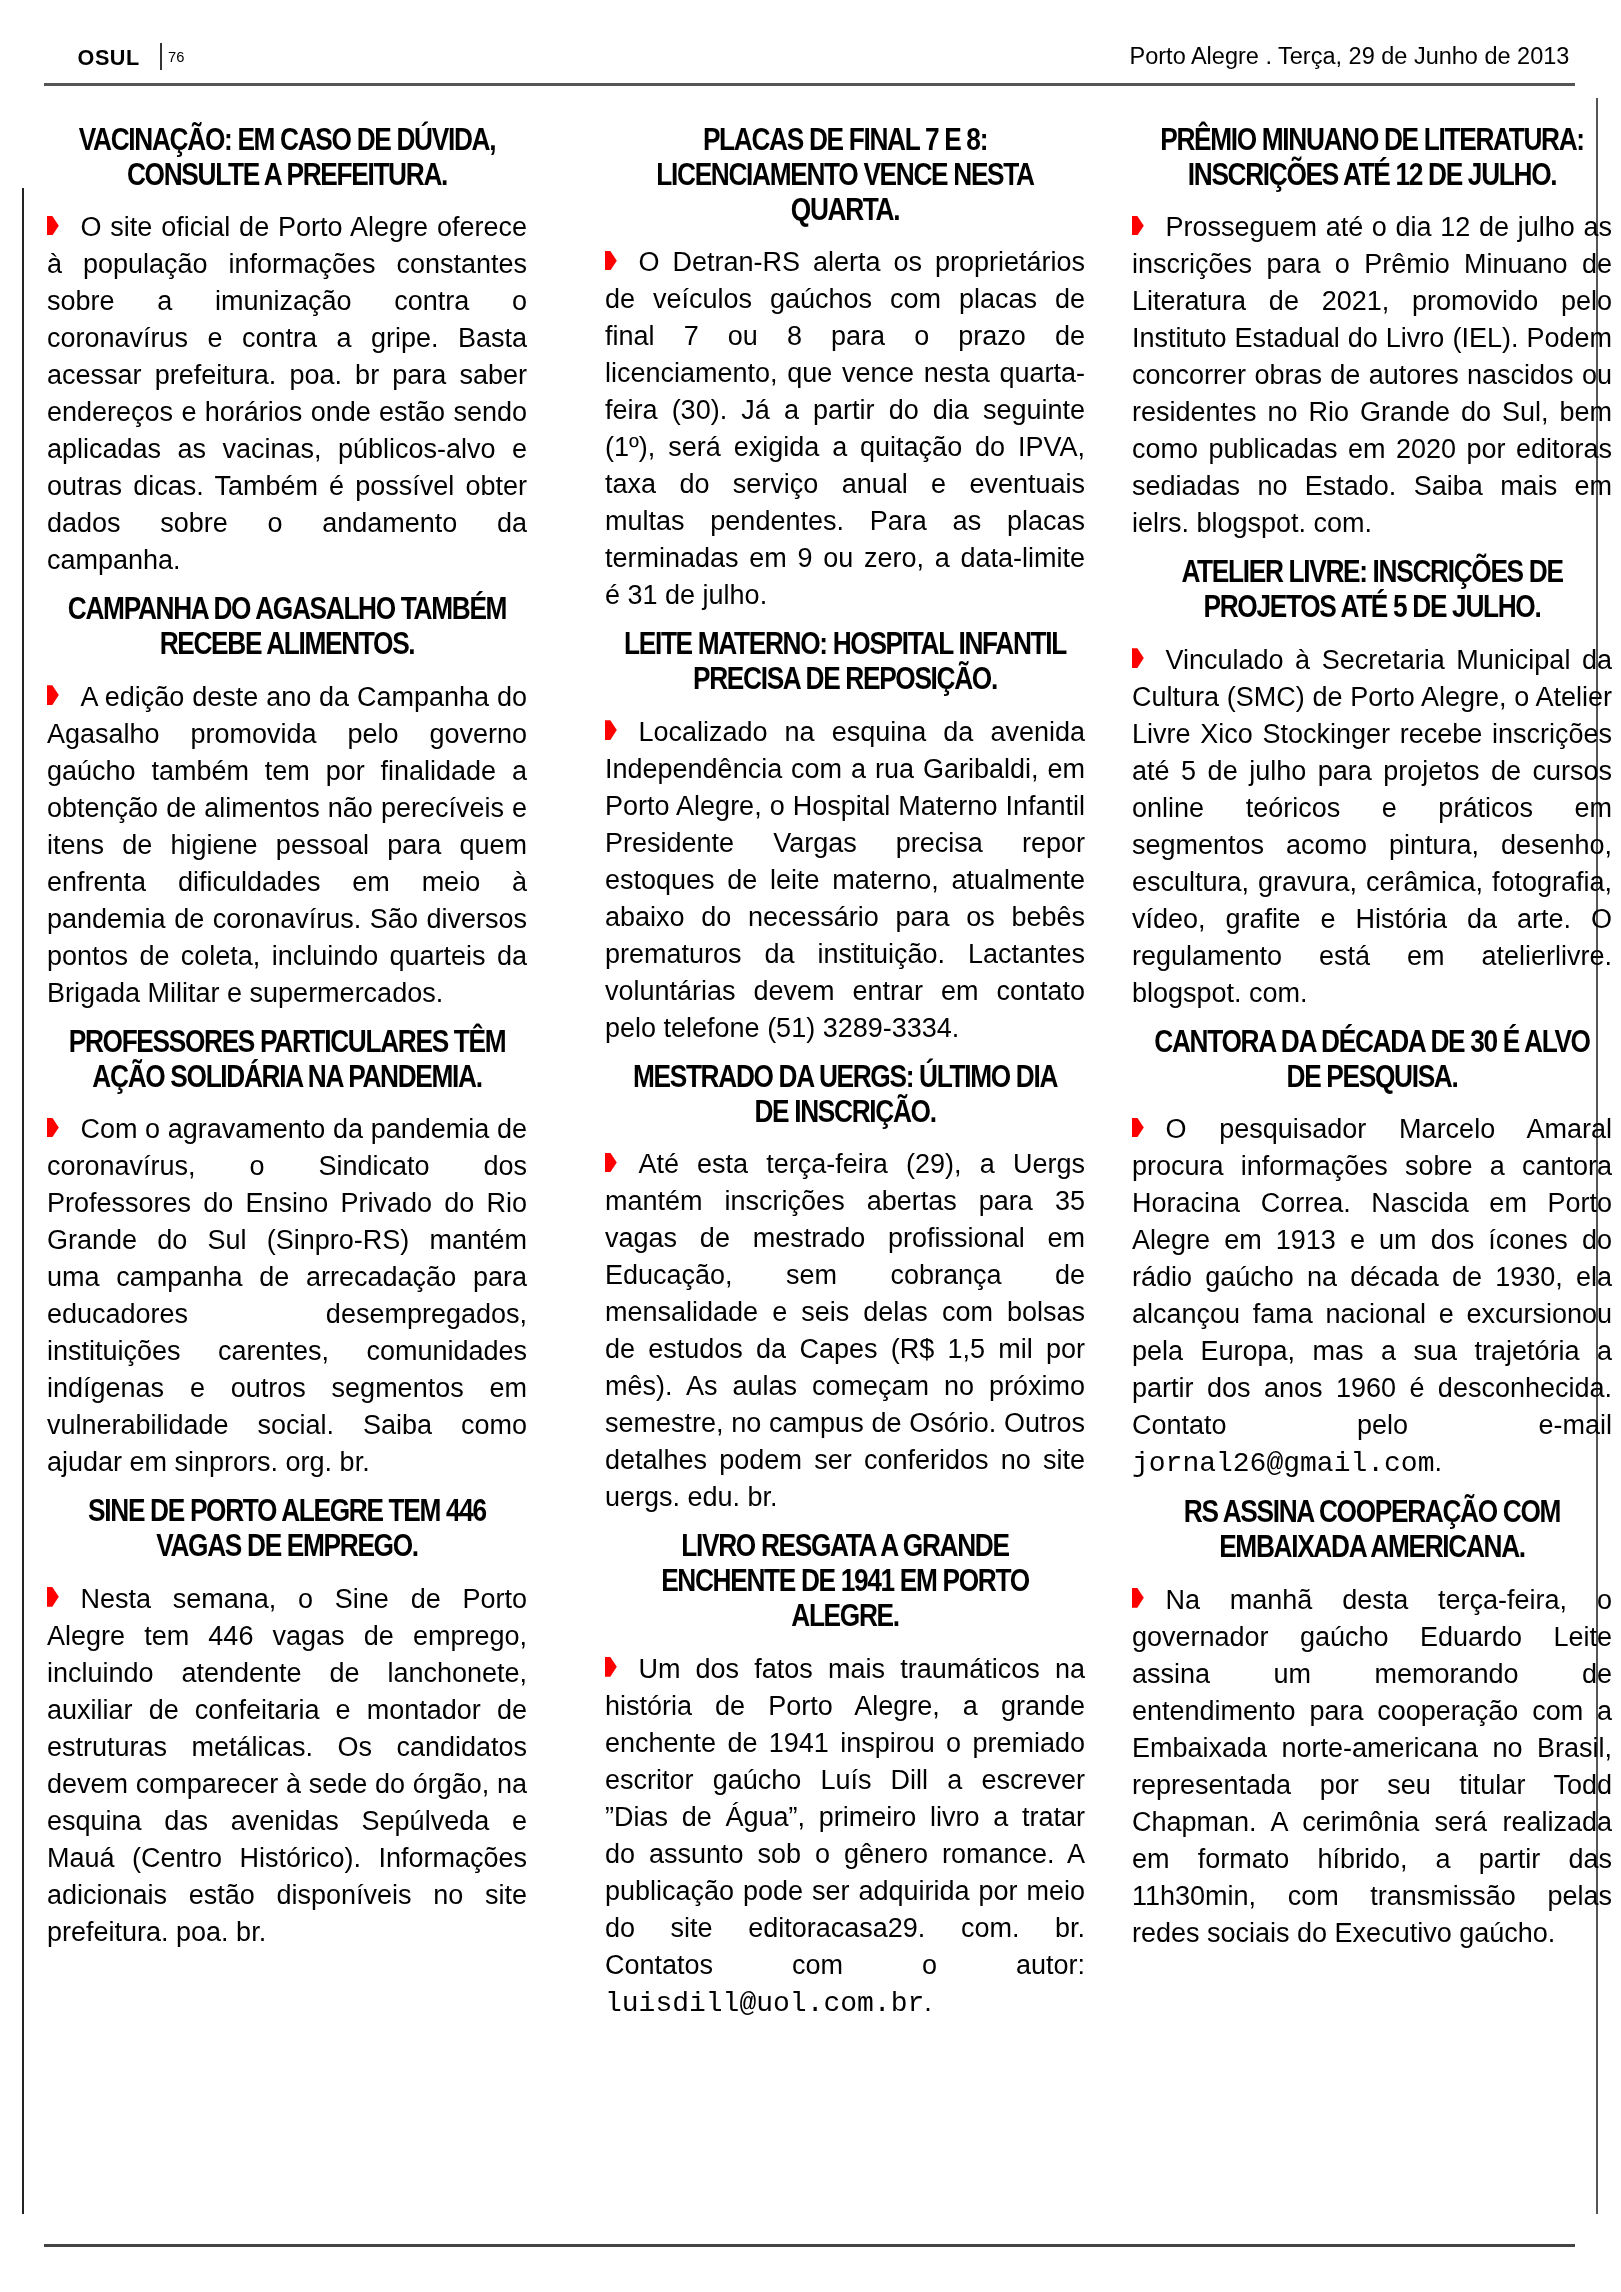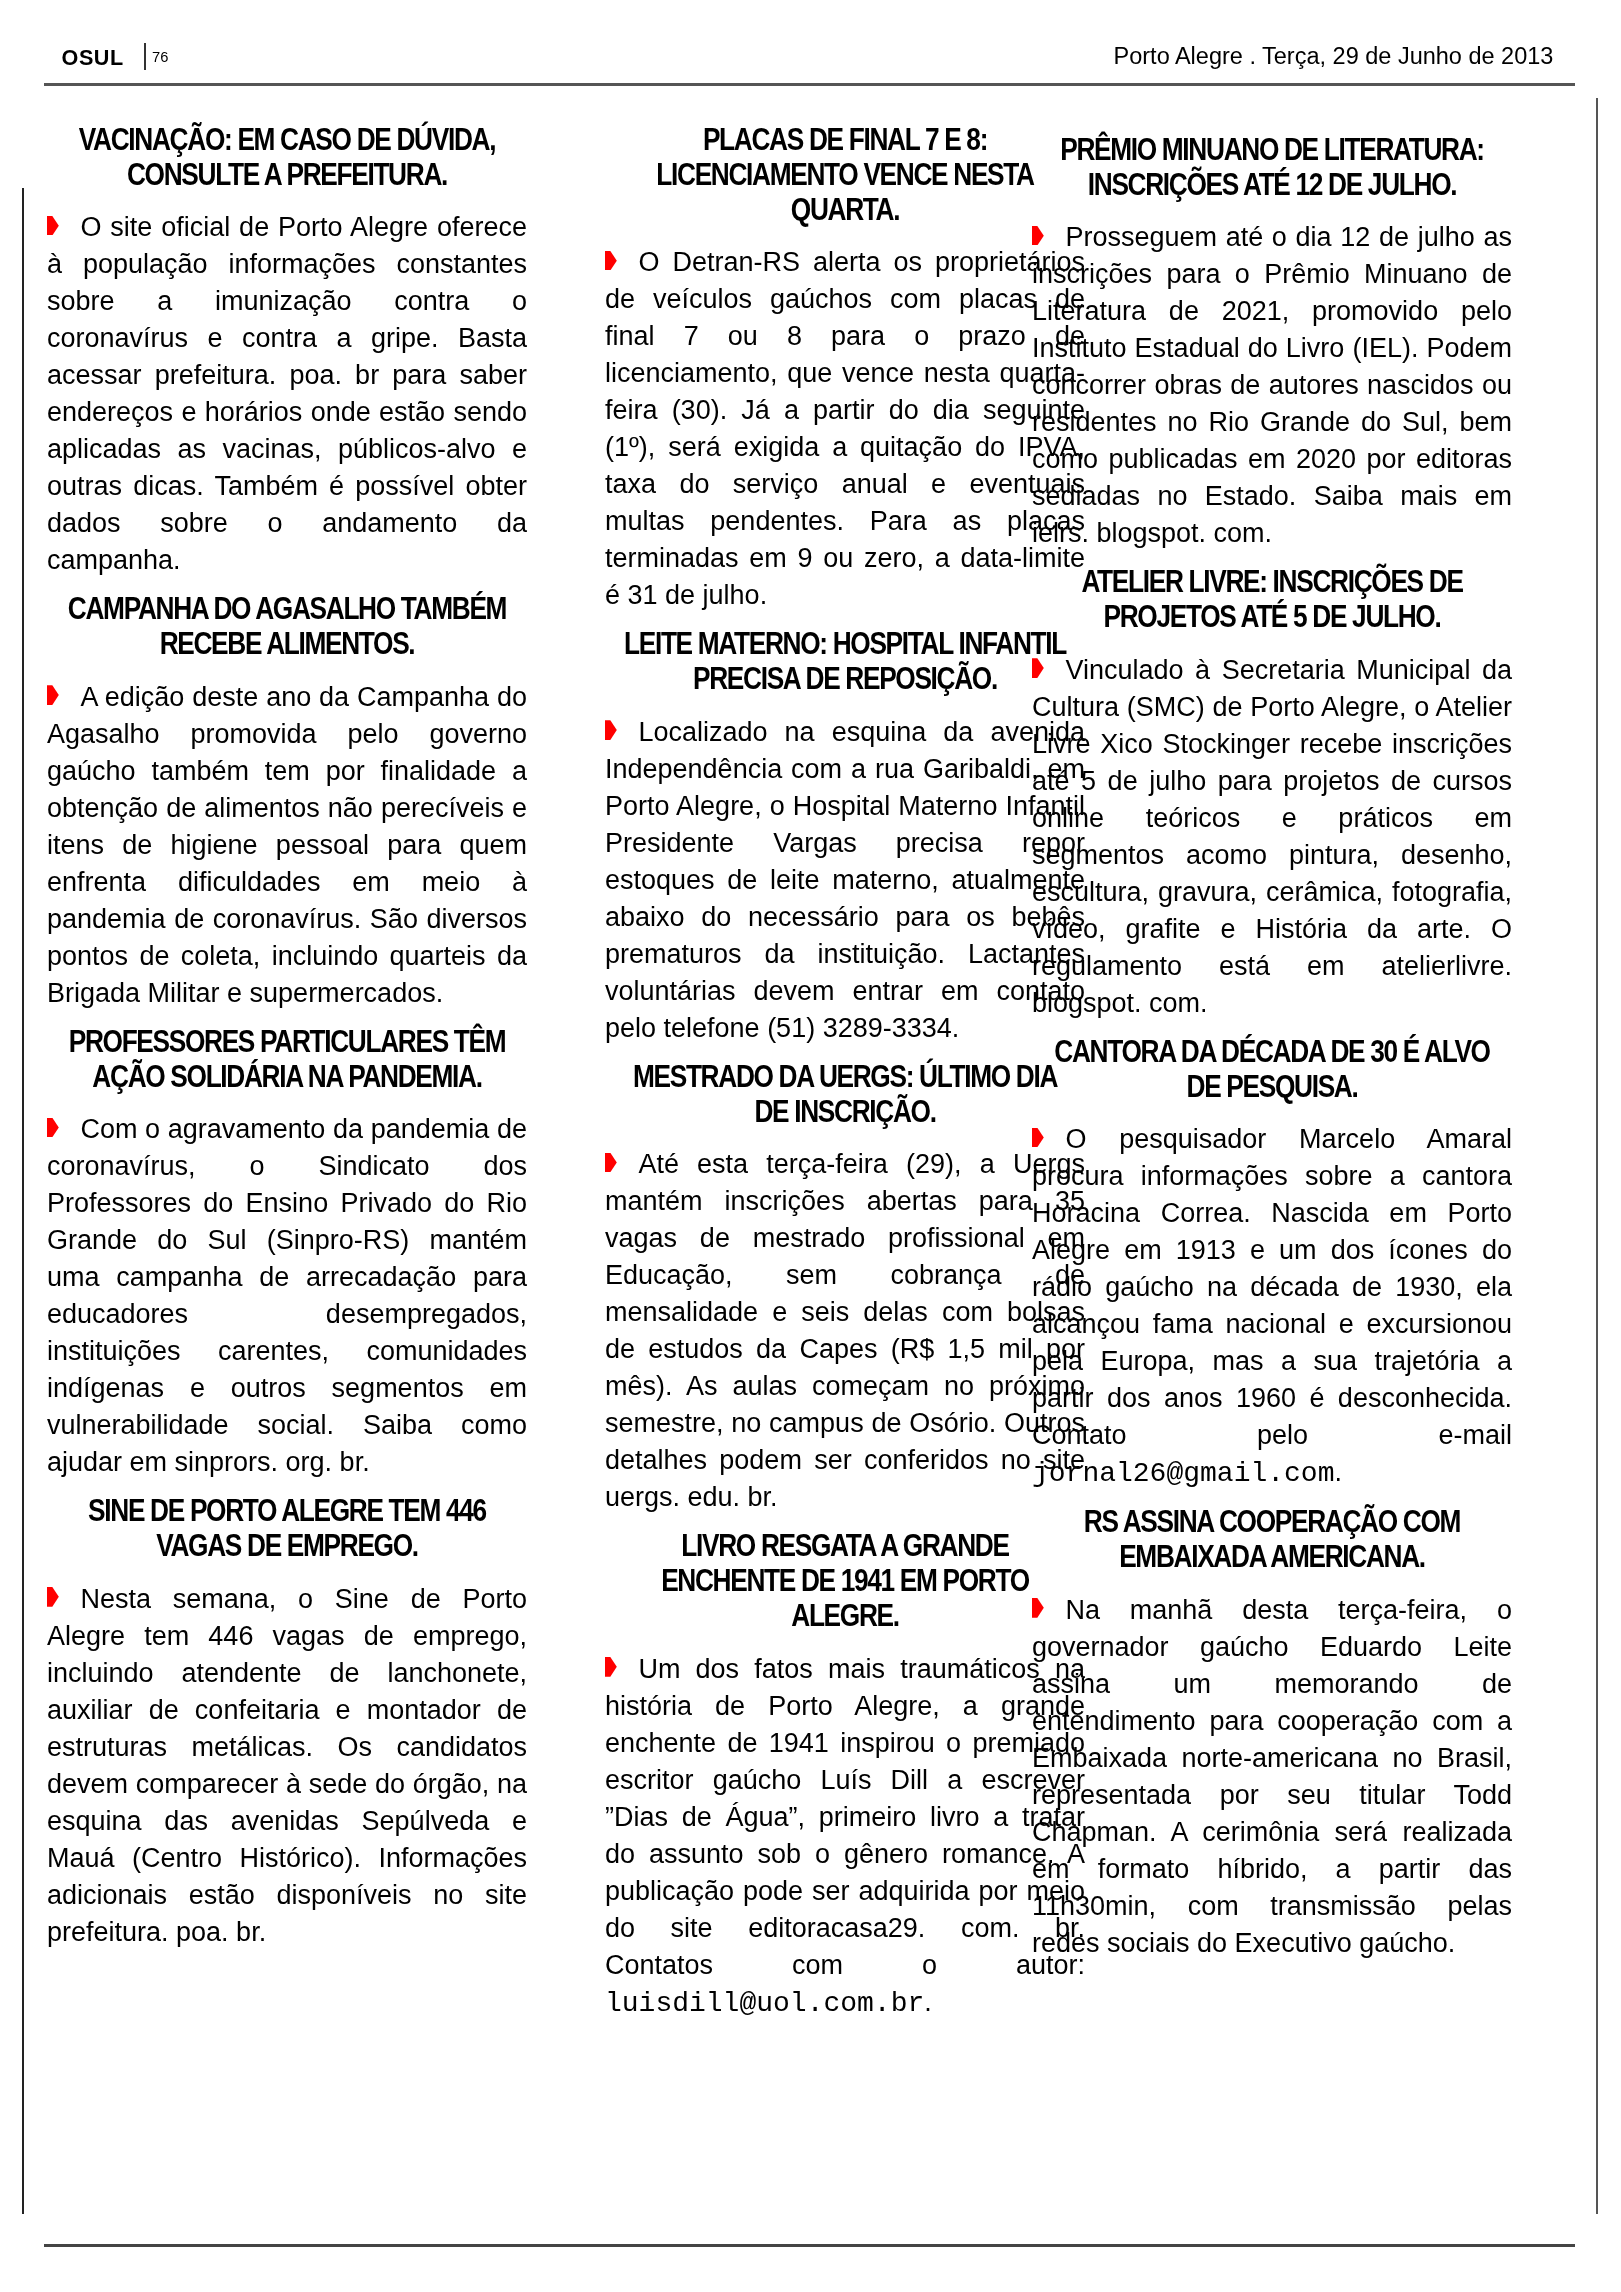--- a/index.html
+++ b/index.html
@@ -1,30 +1,30 @@
 <!DOCTYPE html>
 <html><head>
 <meta charset="utf-8">
 <style>
   html, body { margin: 0; padding: 0; background: #ffffff; }
   body { width: 1621px; height: 2293px; position: relative; overflow: hidden; color: #000; }
-  .header { position: absolute; left: 44px; top: 37px; width: 1531px; height: 41px; }
+  .header { position: absolute; left: 60px; top: 37px; width: 1531px; height: 41px; }
   .brand { position: absolute; left: 17.6px; top: 7.8px; font-family: "Liberation Sans", sans-serif; font-weight: bold; font-size: 21.6px; letter-spacing: 0.5px; }
   .page-sep { position: absolute; left: 100px; top: 5.9px; width: 1.5px; height: 27.4px; background: #333; }
   .page-num { position: absolute; left: 108px; top: 11.8px; font-family: "Liberation Sans", sans-serif; font-size: 14.7px; }
   .dateline { position: absolute; right: 21.6px; top: 5.9px; font-family: "Liberation Sans", sans-serif; font-size: 23.5px; }
   .top-rule { position: absolute; left: 44px; top: 83px; width: 1531px; height: 2.9px; background: #555; }
   .bottom-rule { position: absolute; left: 44px; top: 2244px; width: 1531px; height: 2.9px; background: #444; }
   .side-line-left { position: absolute; left: 21.6px; top: 188px; width: 2px; height: 2026px; background: #222; }
   .side-line-right { position: absolute; left: 1596px; top: 98px; width: 2px; height: 2116px; background: #555; }
 
   .col { position: absolute; top: 116px; width: 480px; }
   .col-1 { left: 47px; }
   .col-2 { left: 565px; margin-left: 40px; }
-  .col-3 { left: 1032px; margin-top: 10px; }
+  .col-3 { left: 1132px; }
 
   .article { margin: 0; }
   .headline {
     font-family: "Liberation Sans", sans-serif;
     font-weight: bold;
     font-size: 32px;
     line-height: 35px;
     text-align: center;
     text-transform: uppercase;
     letter-spacing: -1.6px;

